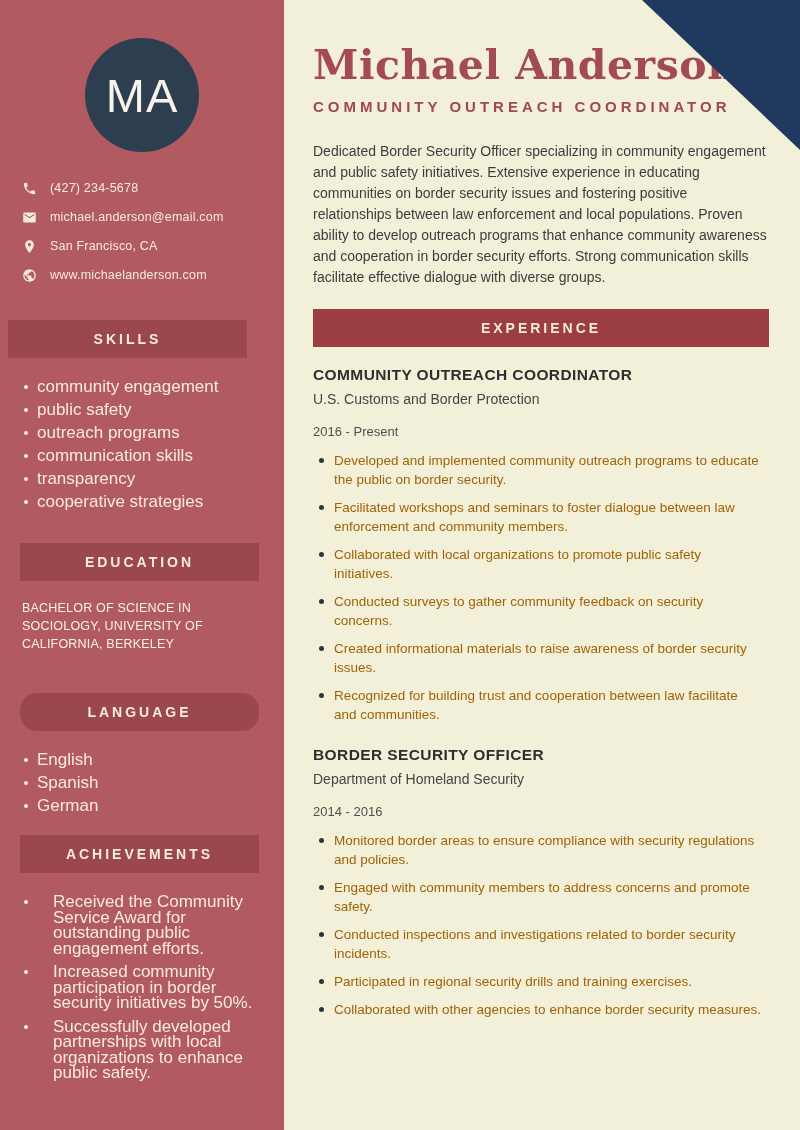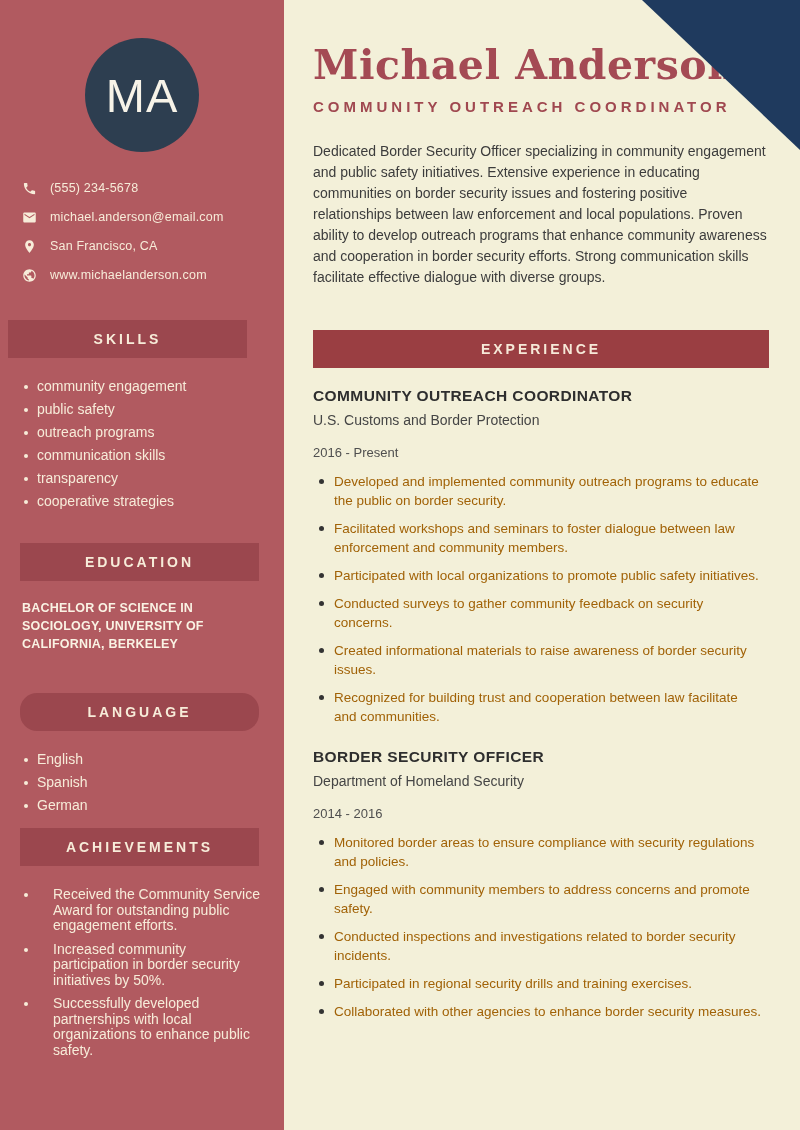--- a/index.html
+++ b/index.html
@@ -24,45 +24,45 @@
 
   .side-banner {
     margin-left: 20px; width: 239px; height: 38px;
     background: #9b474e; color: #f7ecd9;
     display: flex; align-items: center; justify-content: center;
     font-size: 14px; font-weight: bold; letter-spacing: 3px;
   }
   .mt-skills { margin-top: 36px; margin-left: 8px; }
   .mt-edu { margin-top: 34px; }
   .mt-lang { margin-top: 40px; border-radius: 17px; }
-  .mt-ach { margin-top: 15px; }
+  .mt-ach { margin-top: 22px; }
 
   .side-list { list-style: none; margin-top: 21px; padding: 0 22px 0 24px; }
-  .side-list li { display: flex; align-items: flex-start; margin-bottom: 8px; font-size: 14px; line-height: 15px; }
+  .side-list li { display: flex; align-items: flex-start; margin-bottom: 8px; font-size: 17px; line-height: 15px; }
   .dot { width: 4px; height: 4px; border-radius: 50%; background: #f7ecd9; margin: 6px 9px 0 0; flex: none; }
   .ach-list li { line-height: 15.5px; margin-bottom: 8px; gap: 16px; }
 
-  .edu-text { margin: 18px 22px 0 22px; font-size: 12.5px; font-weight: bold; line-height: 18px; letter-spacing: 0.2px; color: #faf3e4; }
+  .edu-text { margin: 18px 22px 0 22px; font-size: 12.5px; font-weight: normal; line-height: 18px; letter-spacing: 0.2px; color: #faf3e4; }
 
   
   .main { flex: 1; background: #f3f0d9; position: relative; padding: 0 31px 0 29px; }
   .triangle {
     position: absolute; top: 0; right: 0; width: 158px; height: 150px;
     background: #1f3a5e;
     clip-path: polygon(0 0, 100% 0, 100% 100%);
   }
   .name {
     margin-top: 42px; font-family: "DejaVu Serif", "Liberation Serif", serif;
     font-weight: bold; font-size: 41px; line-height: 46px; color: #a44a54; letter-spacing: 0.5px;
   }
   .subtitle { margin-top: 10px; font-size: 15px; font-weight: bold; letter-spacing: 4px; color: #a04850; }
   .summary { margin-top: 26px; font-size: 14px; line-height: 21px; color: #3c3c3c; max-width: 460px; }
 
   .exp-banner {
-    margin-top: 42px; height: 38px; background: #9a3e42; color: #f6e9d8;
+    margin-top: 21px; height: 38px; background: #9a3e42; color: #f6e9d8;
     display: flex; align-items: center; justify-content: center;
     font-size: 14px; font-weight: bold; letter-spacing: 3px;
   }
 
   .job { margin-top: 19px; }
   .job + .job { margin-top: 22px; }
   .job-title { font-size: 15.5px; font-weight: bold; color: #2e2e2e; letter-spacing: 0.4px; }
   .company { margin-top: 7px; font-size: 14px; color: #454545; }
   .dates { margin-top: 17px; font-size: 13px; color: #4f4f4f; }
   .job-bullets { list-style: none; margin-top: 12px; }
@@ -85,21 +85,21 @@
       <span>MA</span>
     </div>
 
     <div class="contact">
       <div class="contact-row">
         <span class="cicon">
           <svg viewBox="0 0 24 24">
               <path d="M6.62 10.79c1.44 2.83 3.76 5.14 6.59 6.59l2.2-2.21c.27-.27.67-.36 1.02-.24 1.12.37 2.33.57 3.57.57.55 0 1 .45 1 1V20c0 .55-.45 1-1 1-9.39 0-17-7.61-17-17 0-.55.45-1 1-1h3.5c.55 0 1 .45 1 1 0 1.25.2 2.45.57 3.57.11.35.03.74-.25 1.02l-2.2 2.2z"></path>
             </svg>
         </span>
-        <span class="ctext">(555) 234-5678</span>
+        <span class="ctext">(427) 234-5678</span>
       </div>
       <div class="contact-row">
         <span class="cicon">
           <svg viewBox="0 0 24 24">
               <path d="M20 4H4c-1.1 0-1.99.9-1.99 2L2 18c0 1.1.9 2 2 2h16c1.1 0 2-.9 2-2V6c0-1.1-.9-2-2-2zm0 4l-8 5-8-5V6l8 5 8-5v2z"></path>
             </svg>
         </span>
         <span class="ctext">michael.anderson@email.com</span>
       </div>
       <div class="contact-row">
@@ -199,21 +199,21 @@
     <div>
 
     <section class="job">
           <h2 class="job-title">COMMUNITY OUTREACH COORDINATOR</h2>
           <div class="company">U.S. Customs and Border Protection</div>
           <div class="dates">2016 - Present</div>
           <ul class="job-bullets">
 
           <li>Developed and implemented community outreach programs to educate the public on border security.</li>
             <li>Facilitated workshops and seminars to foster dialogue between law enforcement and community members.</li>
-            <li>Participated with local organizations to promote public safety initiatives.</li>
+            <li>Collaborated with local organizations to promote public safety initiatives.</li>
             <li>Conducted surveys to gather community feedback on security concerns.</li>
             <li>Created informational materials to raise awareness of border security issues.</li>
             <li>Recognized for building trust and cooperation between law facilitate and communities.</li>
           </ul>
         </section>
         <section class="job">
           <h2 class="job-title">BORDER SECURITY OFFICER</h2>
           <div class="company">Department of Homeland Security</div>
           <div class="dates">2014 - 2016</div>
           <ul class="job-bullets">

